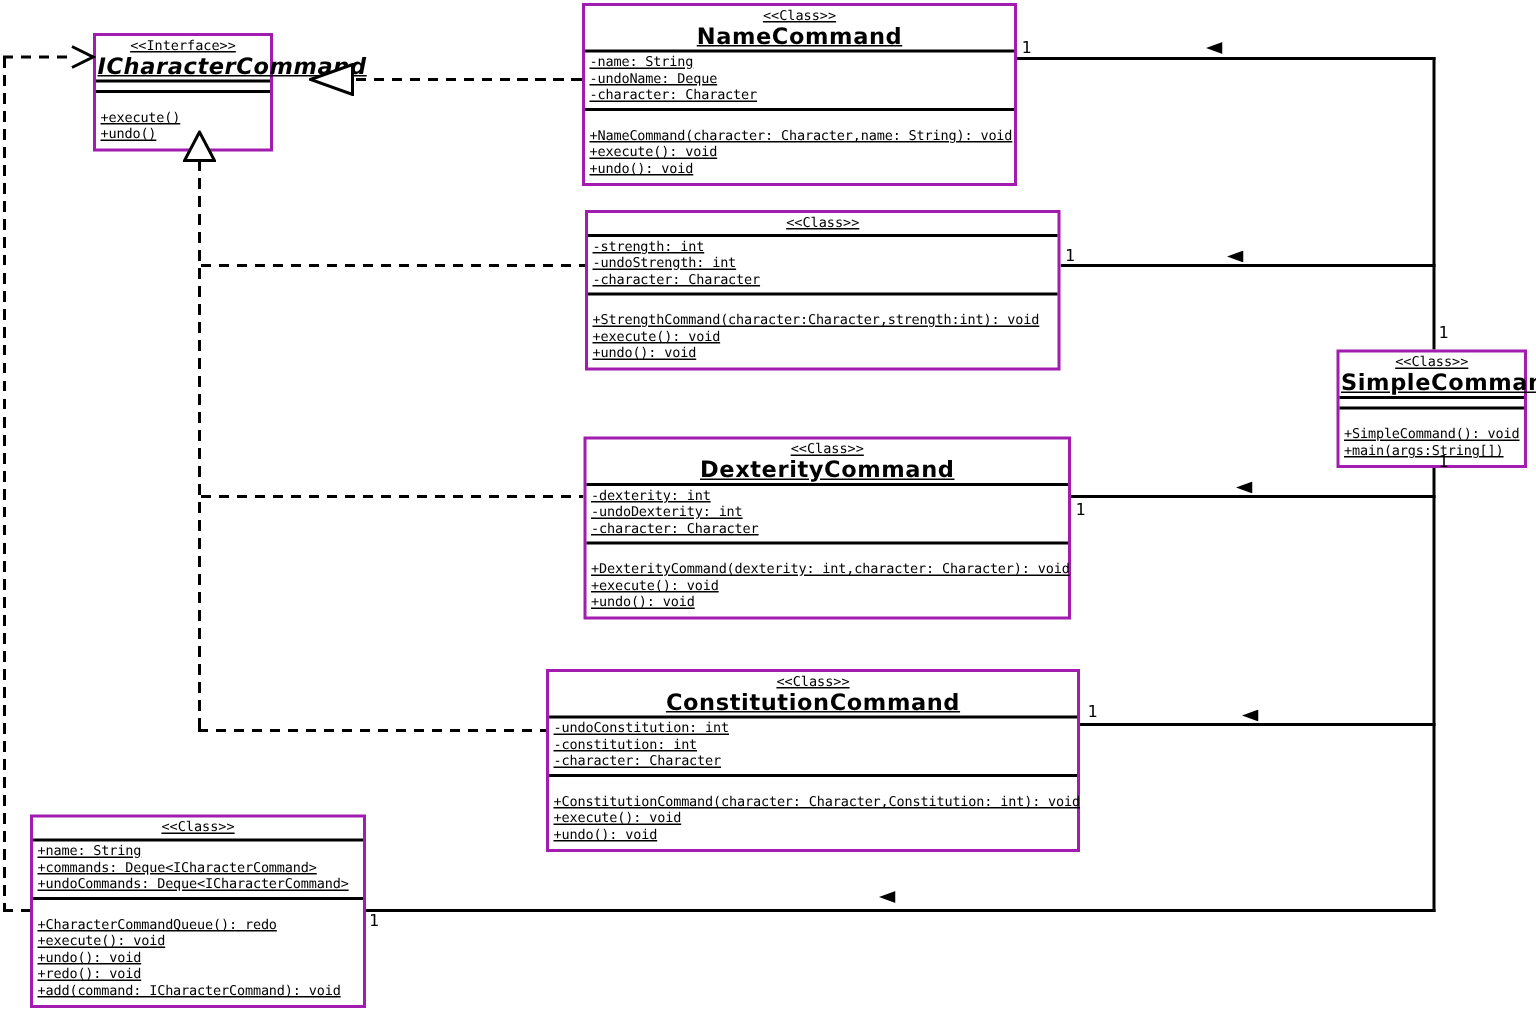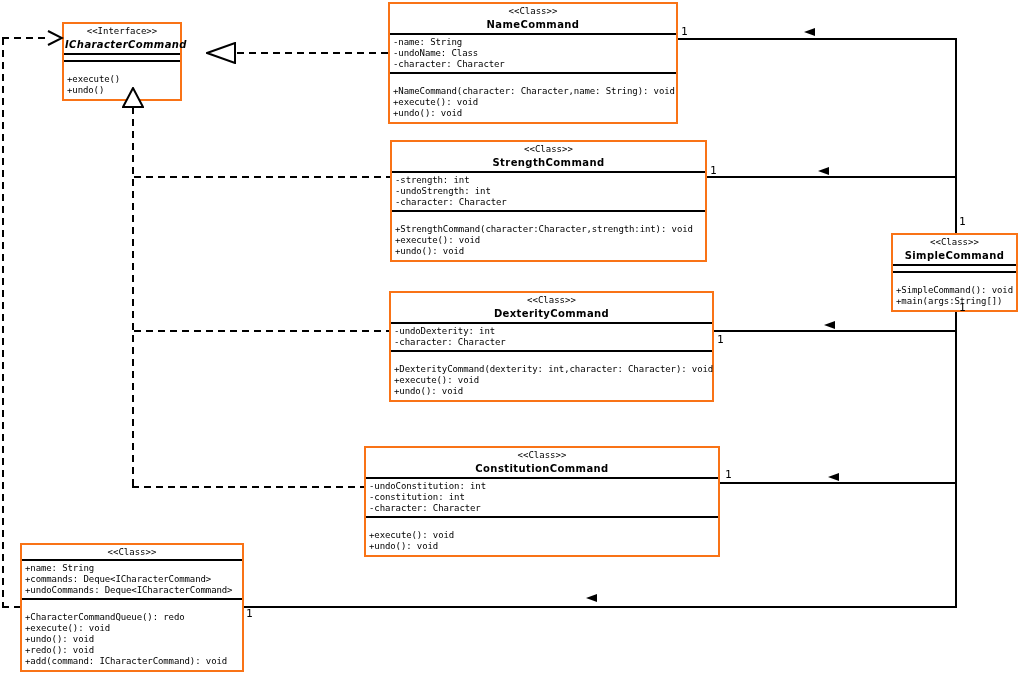--- a/index.html
+++ b/index.html
@@ -1,23 +1,23 @@
 <!DOCTYPE html>
 <html><head>
 <meta charset="utf-8">
 <style>
   html,body{margin:0;padding:0;background:#fff;}
   #canvas{position:relative;width:1024px;height:675px;background:#ffffff;overflow:hidden;
           font-family:"DejaVu Sans", sans-serif;}
 
   
-  .uml-class{position:absolute;background:#fff;border:2px solid #f97316;z-index:2;box-sizing:border-box;}
+  .uml-class{position:absolute;background:#fff;border:2px solid #a21caf;z-index:2;box-sizing:border-box;text-decoration:underline;}
   .uml-title{border-bottom:2px solid #000;text-align:center;padding:2px 1px 1px;}
   .uml-stereo{font:9px "DejaVu Sans Mono", monospace;line-height:11px;}
-  .uml-cname{font-family:"DejaVu Sans", sans-serif;font-weight:bold;font-size:10px;line-height:15px;letter-spacing:.4px;text-align:center;}
+  .uml-cname{font-family:"DejaVu Sans", sans-serif;font-weight:bold;font-size:15px;line-height:15px;letter-spacing:.4px;text-align:center;}
   .italic .uml-cname{font-style:italic;}
   .uml-attrs{border-bottom:2px solid #000;padding:2px 0;}
   .uml-attrs.empty{height:5px;padding:0;}
   .uml-methods{padding:12px 0 3px;}
   .mrow{font:9px "DejaVu Sans Mono", monospace;letter-spacing:-.1px;height:11px;line-height:11px;
         padding-left:3px;white-space:nowrap;}
 
   
   .solid-h{position:absolute;height:2px;background:#000;z-index:1;}
   .solid-v{position:absolute;width:2px;background:#000;z-index:1;}
@@ -94,34 +94,33 @@
     </div>
   </div>
 
   <div class="uml-class" style="left:388px;top:2px;width:290px;">
     <div class="uml-title">
       <div class="uml-stereo">&lt;&lt;Class&gt;&gt;</div>
       <div class="uml-cname">NameCommand</div>
     </div>
     <div class="uml-attrs">
       <div class="mrow">-name: String</div>
-      <div class="mrow">-undoName: Class</div>
+      <div class="mrow">-undoName: Deque</div>
       <div class="mrow">-character: Character</div>
     </div>
     <div class="uml-methods">
       <div class="mrow">+NameCommand(character: Character,name: String): void</div>
       <div class="mrow">+execute(): void</div>
       <div class="mrow">+undo(): void</div>
     </div>
   </div>
 
   <div class="uml-class" style="left:390px;top:140px;width:317px;">
     <div class="uml-title">
       <div class="uml-stereo">&lt;&lt;Class&gt;&gt;</div>
-      <div class="uml-cname">StrengthCommand</div>
     </div>
     <div class="uml-attrs">
       <div class="mrow">-strength: int</div>
       <div class="mrow">-undoStrength: int</div>
       <div class="mrow">-character: Character</div>
     </div>
     <div class="uml-methods">
       <div class="mrow">+StrengthCommand(character:Character,strength:int): void</div>
       <div class="mrow">+execute(): void</div>
       <div class="mrow">+undo(): void</div>
@@ -139,20 +138,21 @@
       <div class="mrow">+main(args:String[])</div>
     </div>
   </div>
 
   <div class="uml-class" style="left:389px;top:291px;width:325px;">
     <div class="uml-title">
       <div class="uml-stereo">&lt;&lt;Class&gt;&gt;</div>
       <div class="uml-cname">DexterityCommand</div>
     </div>
     <div class="uml-attrs">
+      <div class="mrow">-dexterity: int</div>
       <div class="mrow">-undoDexterity: int</div>
       <div class="mrow">-character: Character</div>
     </div>
     <div class="uml-methods">
       <div class="mrow">+DexterityCommand(dexterity: int,character: Character): void</div>
       <div class="mrow">+execute(): void</div>
       <div class="mrow">+undo(): void</div>
     </div>
   </div>
 
@@ -160,20 +160,21 @@
     <div class="uml-title">
       <div class="uml-stereo">&lt;&lt;Class&gt;&gt;</div>
       <div class="uml-cname">ConstitutionCommand</div>
     </div>
     <div class="uml-attrs">
       <div class="mrow">-undoConstitution: int</div>
       <div class="mrow">-constitution: int</div>
       <div class="mrow">-character: Character</div>
     </div>
     <div class="uml-methods">
+      <div class="mrow">+ConstitutionCommand(character: Character,Constitution: int): void</div>
       <div class="mrow">+execute(): void</div>
       <div class="mrow">+undo(): void</div>
     </div>
   </div>
 
   <div class="uml-class" style="left:20px;top:543px;width:224px;">
     <div class="uml-title">
       <div class="uml-stereo">&lt;&lt;Class&gt;&gt;</div>
     </div>
     <div class="uml-attrs">

